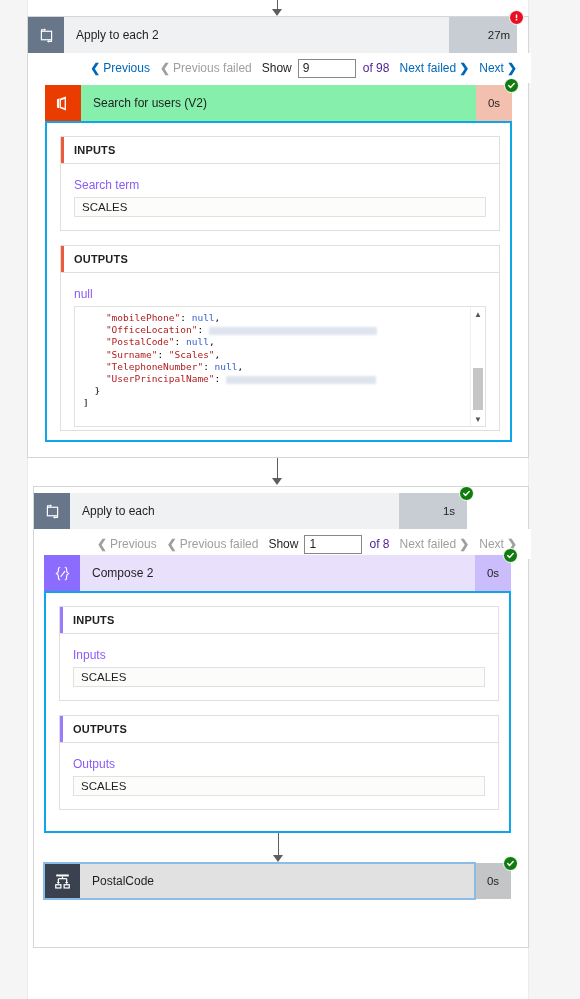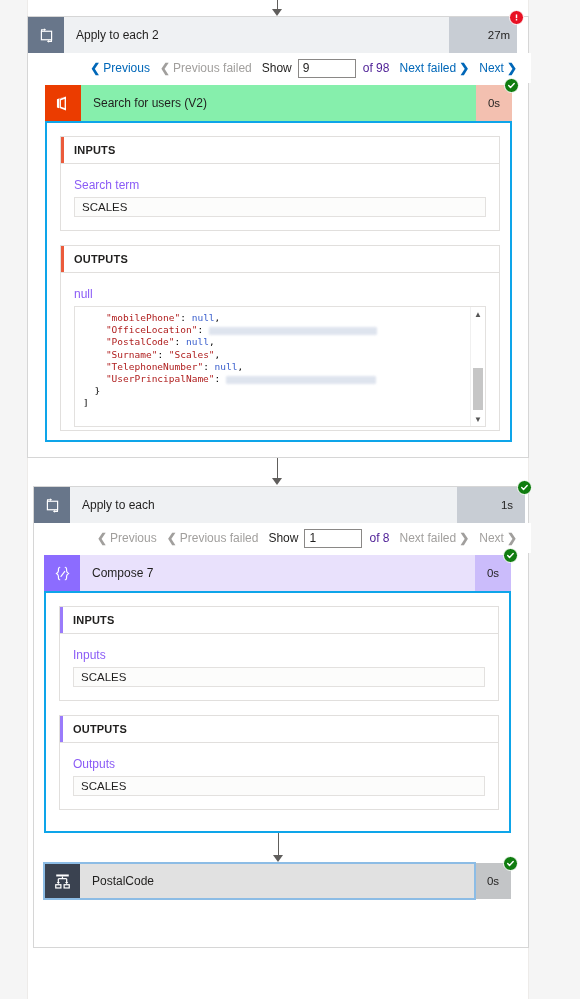--- a/index.html
+++ b/index.html
@@ -425,21 +425,21 @@
     </div>
   </div>
 
   <div class="connector" style="left:270px; top:458px; height:28px;">
     <div class="line" style="height:21px;"></div>
     <div class="head"></div>
   </div>
 
   <div class="scope" style="left:33px; top:486px; width:496px; height:462px;">
 
-    <div class="node-header hdr-scope" style="width:491px;">
+    <div class="node-header hdr-scope" style="width:433px;margin-top:6px;">
       <div class="node-icon">
         <svg width="17" height="17" viewBox="0 0 20 20" aria-hidden="true">
           <rect x="4" y="5" width="12" height="10" fill="none" stroke="#ffffff" stroke-width="1.4"></rect>
           <path d="M4.2 5.2 L4.2 3.2 L8.6 3.2" fill="none" stroke="#ffffff" stroke-width="1.4"></path>
           <path d="M7.0 1.6 L9.4 3.2 L7.0 4.8 Z" fill="#ffffff"></path>
           <path d="M15.8 14.8 L15.8 16.8 L11.4 16.8" fill="none" stroke="#ffffff" stroke-width="1.4"></path>
           <path d="M13.0 18.4 L10.6 16.8 L13.0 15.2 Z" fill="#ffffff"></path>
         </svg>
       </div>
       <div class="node-title">Apply to each</div>
@@ -474,21 +474,21 @@
     </div>
 
     <div class="node-header hdr-compose" style="position:absolute; left:10px; top:68px; width:467px;">
       <div class="node-icon">
         <svg width="19" height="19" viewBox="0 0 20 20" aria-hidden="true">
           <path d="M7.1 3.4 C5.6 3.4 5.7 5.6 5.7 7.1 C5.7 8.6 4.6 9.4 3.7 10.0 C4.6 10.6 5.7 11.4 5.7 12.9 C5.7 14.4 5.6 16.6 7.1 16.6" fill="none" stroke="#ffffff" stroke-width="1.25" stroke-linecap="round"></path>
           <path d="M12.9 3.4 C14.4 3.4 14.3 5.6 14.3 7.1 C14.3 8.6 15.4 9.4 16.3 10.0 C15.4 10.6 14.3 11.4 14.3 12.9 C14.3 14.4 14.4 16.6 12.9 16.6" fill="none" stroke="#ffffff" stroke-width="1.25" stroke-linecap="round"></path>
           <path d="M8.0 12.6 L12.1 7.1 L13.1 7.9 L9.0 13.4 L7.7 13.7 Z" fill="#ffffff"></path>
         </svg>
       </div>
-      <div class="node-title">Compose 7</div>
+      <div class="node-title">Compose 2</div>
       <div class="node-dur">0s</div>
       <div class="badge badge-ok">
         <svg width="9" height="9" viewBox="0 0 10 10" aria-hidden="true">
           <path d="M1.9 5.1 L3.9 7.1 L8.0 2.9" fill="none" stroke="#ffffff" stroke-width="1.6" stroke-linecap="round" stroke-linejoin="round"></path>
         </svg>
       </div>
     </div>
 
     <div class="action-card" style="left:10px; top:104px; width:467px; height:242px;">
 

